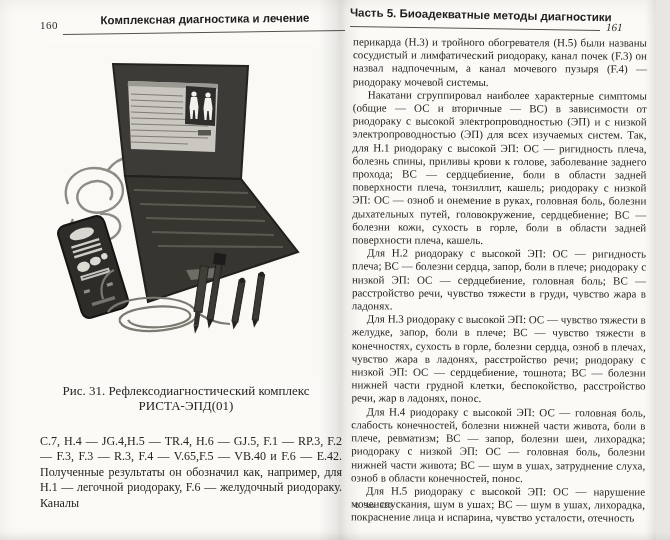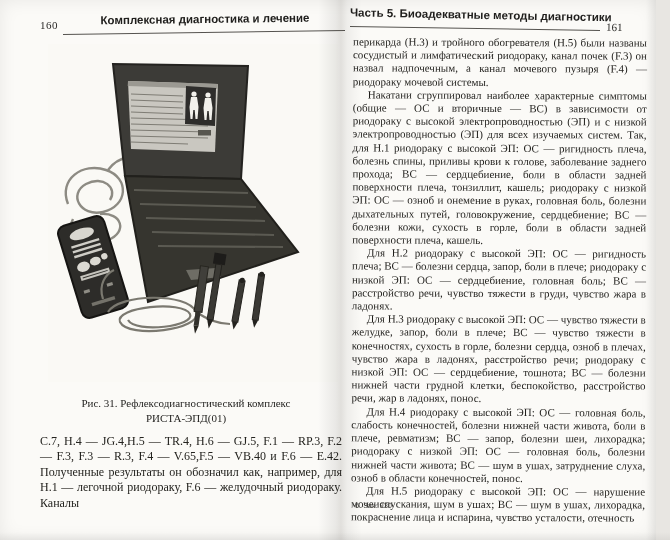--- a/index.html
+++ b/index.html
@@ -39,42 +39,42 @@
     text-align:center;font-family:"Liberation Sans",sans-serif;
     font-weight:bold;font-size:11.5px;color:#21201e;
     transform:rotate(-0.7deg);
   }
   .lp-rule{
     position:absolute;left:63px;top:32px;width:282px;height:1.4px;
     background:#55534f;transform:rotate(-0.8deg);
   }
   .figure-wrap{position:absolute;left:48px;top:44px;width:290px;height:338px;}
   .caption{
-    position:absolute;left:40px;top:396px;width:292px;
-    text-align:center;font-size:11px;line-height:15px;color:#262523;
+    position:absolute;left:40px;top:383px;width:292px;
+    text-align:center;font-size:13px;line-height:15px;color:#262523;
   }
   .lp-par{
     position:absolute;left:40px;top:434px;width:302px;
     font-size:12px;line-height:15.4px;text-align:justify;color:#24231f;
   }
 
   
   .rp-header{
     position:absolute;left:350px;top:9px;width:278px;
     font-family:"Liberation Sans",sans-serif;font-weight:bold;
     font-size:11.5px;color:#1f1e1c;transform:rotate(1.1deg);
     white-space:nowrap;
   }
   .rp-rule{
     position:absolute;left:350px;top:28px;width:250px;height:1.3px;
     background:#55534f;transform:rotate(0.9deg);
   }
   .rp-pagenum{
     position:absolute;left:606px;top:21px;
-    font-size:11px;color:#2a2927;transform:rotate(1deg);
+    font-size:11px;color:#2a2927;transform:rotate(1deg);font-style:italic;
   }
   .rp-text{
     position:absolute;left:352px;top:36px;width:294px;
     font-size:11px;line-height:13.2px;text-align:justify;color:#201f1c;
     transform:rotate(0.25deg);
   }
   .rp-text p{margin:0;padding:0;}
   .rp-text p.indent{text-indent:15px;}
   .printer-mark{
     position:absolute;left:355px;top:501px;

